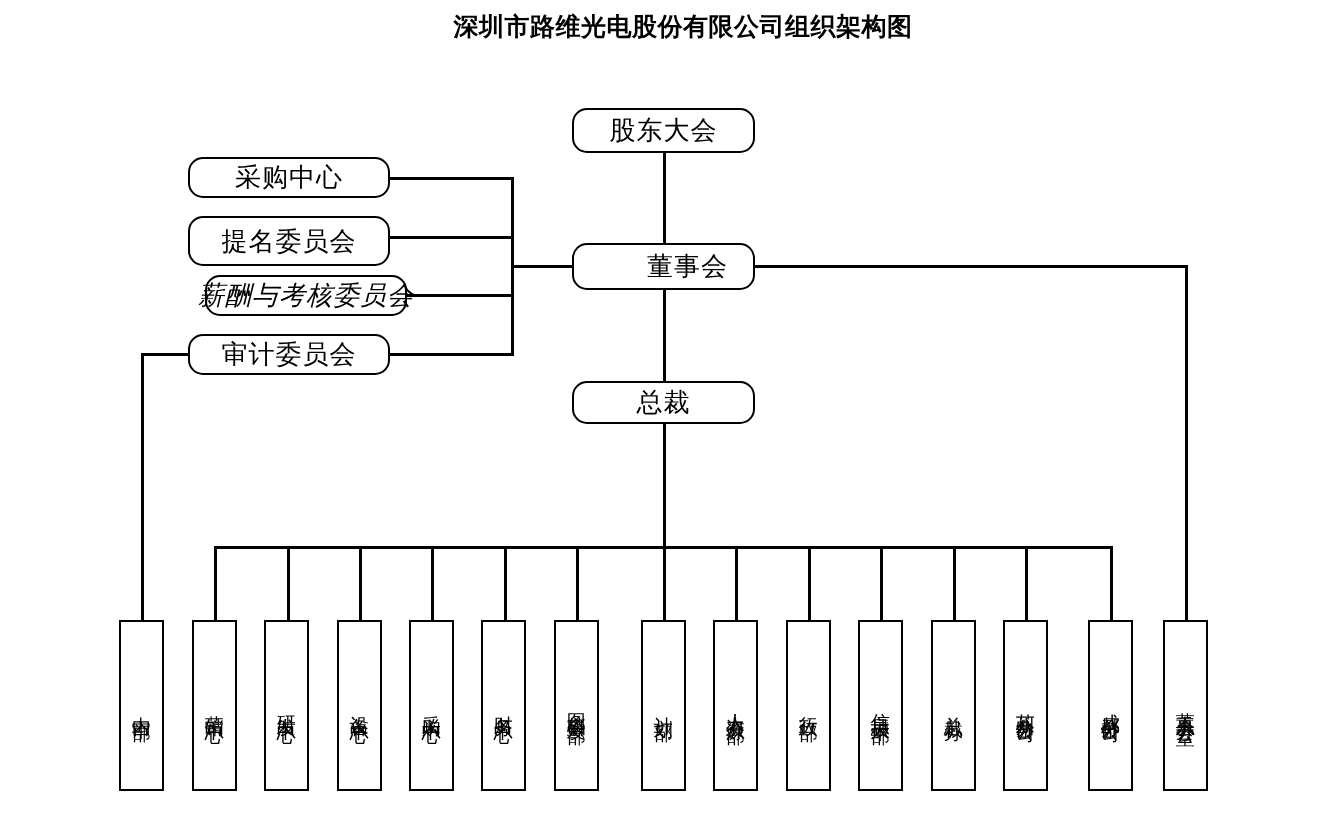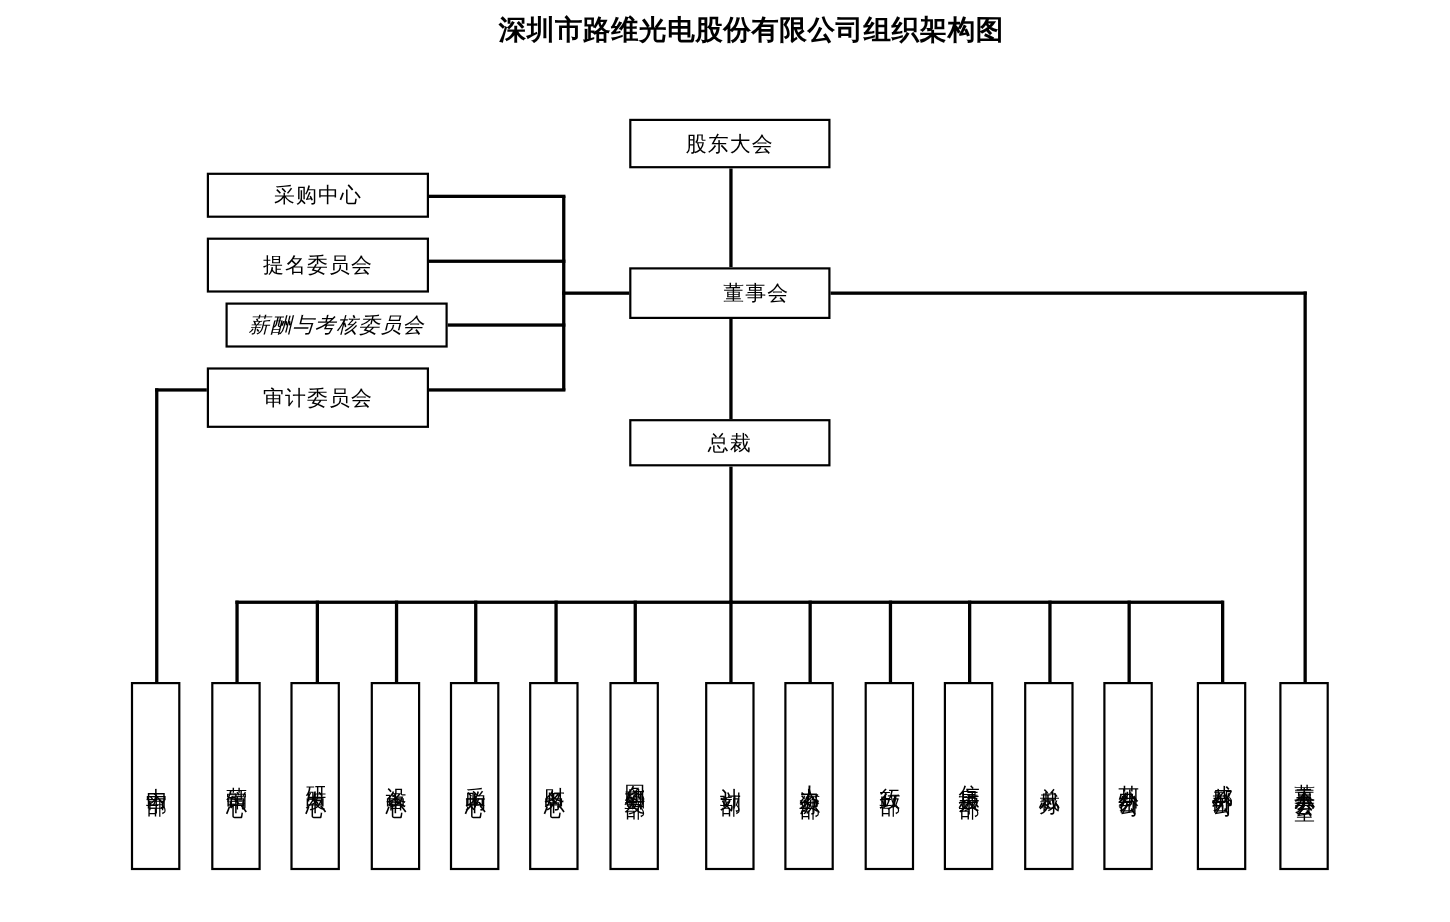--- a/index.html
+++ b/index.html
@@ -33,23 +33,24 @@
     box-sizing:border-box;
     border:2.5px solid #000;
     background:#fff;
     display:flex;
     align-items:center;
     justify-content:center;
     font-family:"DejaVu Serif","Liberation Serif",serif;
     z-index:3;
   }
   .box.h{
-    font-size:19px;
+    font-size:26px;
     letter-spacing:1px;
     white-space:nowrap;
+    border-radius:15px;
   }
   
   .box.v{
     border-width:2.5px;
     font-size:19px;
     line-height:1.12;
     align-items:center;
     justify-content:center;
   }
   .box.v .vtext{
@@ -126,21 +127,21 @@
   </div>
 
   <div class="box h" style="left:188px;top:216px;width:202px;height:50px;">
     <span>提名委员会</span>
   </div>
 
   <div class="box h" style="left:205px;top:275px;width:202px;height:41px;font-style:italic;">
     <span>薪酬与考核委员会</span>
   </div>
 
-  <div class="box h" style="left:188px;top:334px;width:202px;height:55px;">
+  <div class="box h" style="left:188px;top:334px;width:202px;height:41px;">
     <span>审计委员会</span>
   </div>
 
   <div class="box v" style="left:119px;top:620px;width:45px;height:171px;">
     <span class="vtext">内审部</span>
   </div>
   <div class="box v" style="left:192px;top:620px;width:45px;height:171px;">
     <span class="vtext">营销中心</span>
   </div>
   <div class="box v" style="left:264px;top:620px;width:45px;height:171px;">

